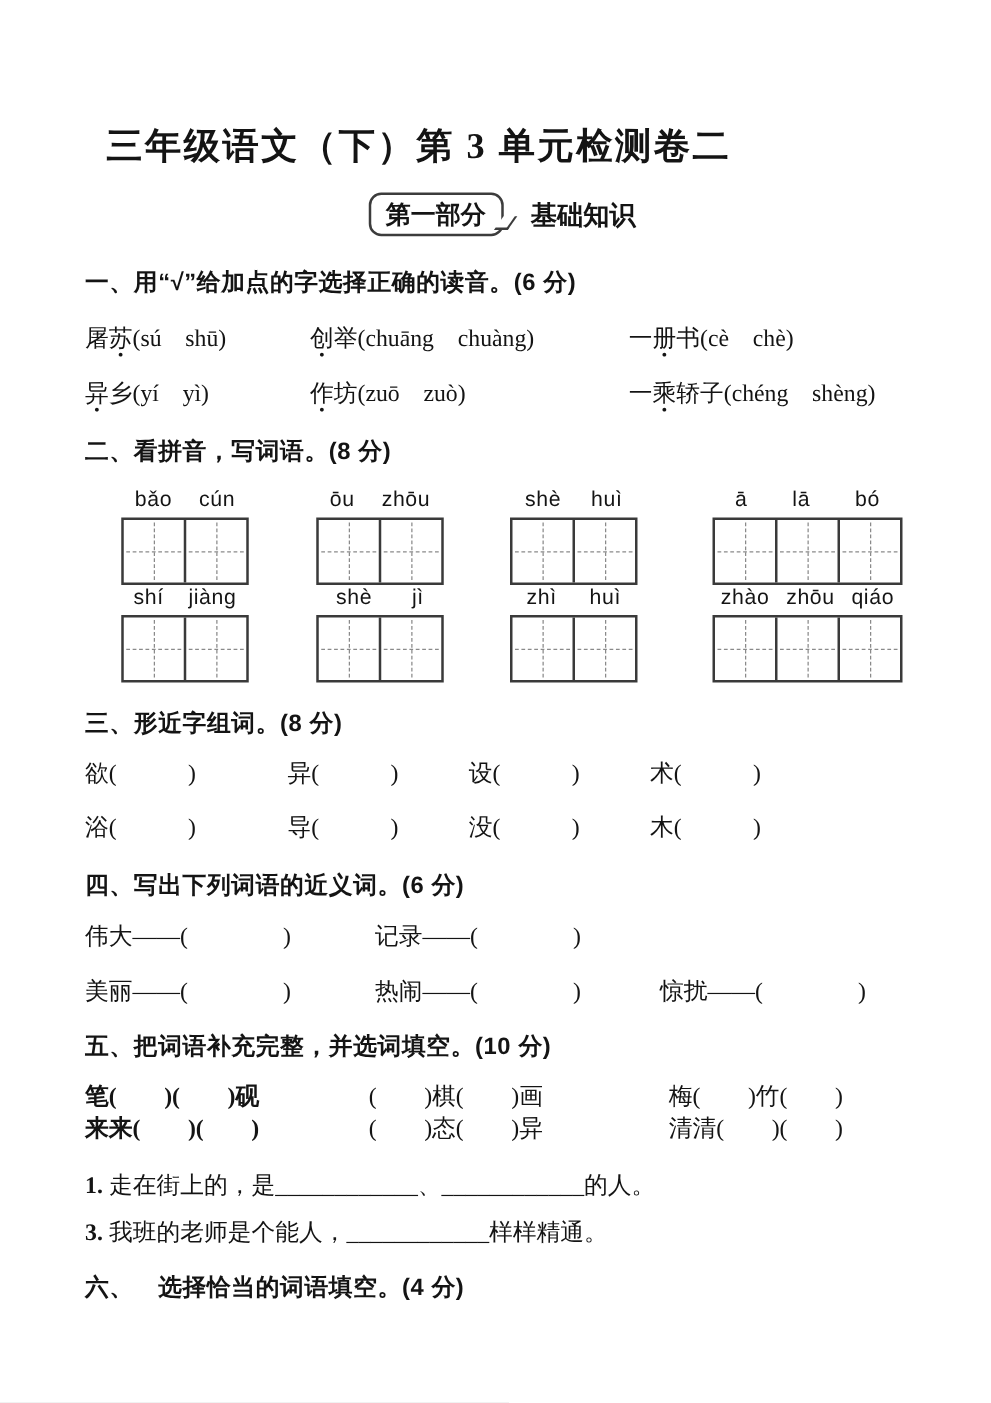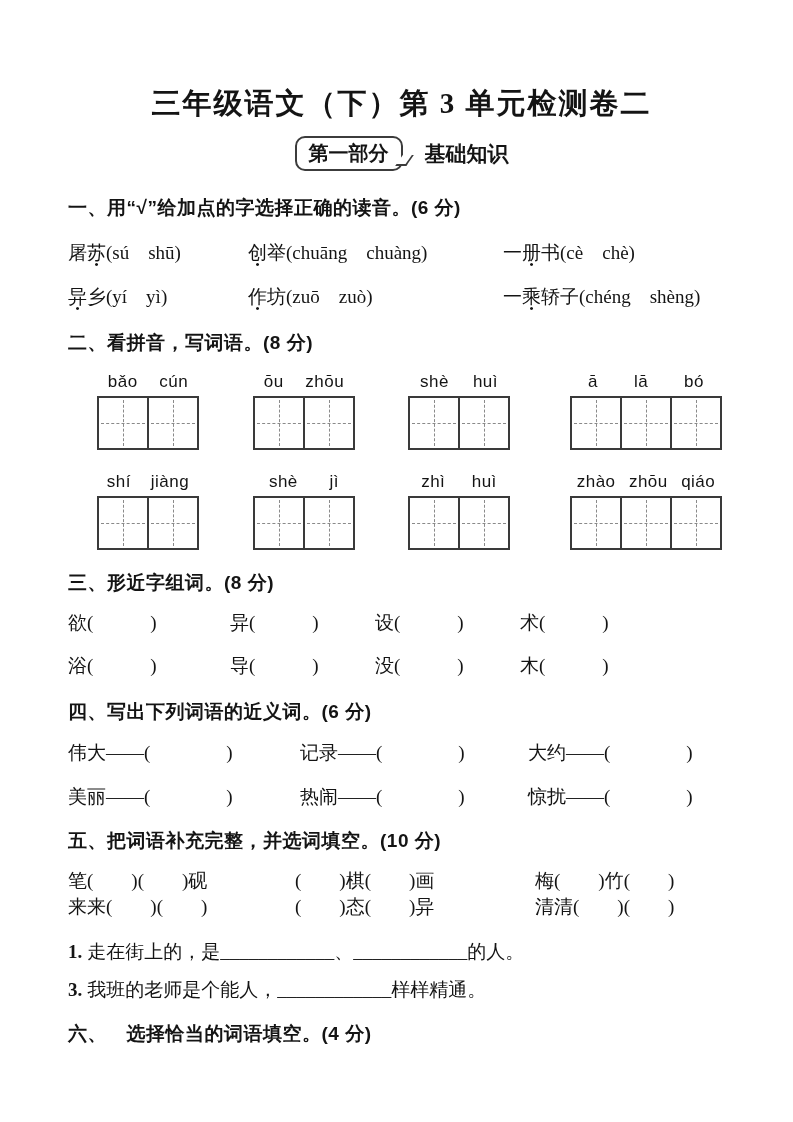--- a/index.html
+++ b/index.html
@@ -3,22 +3,22 @@
 <meta charset="utf-8">
 <style>
   html,body{margin:0;padding:0;background:#e8e8e8;}
   .page{
     width:793px;height:1122px;margin:0 auto;background:#ffffff;
     box-sizing:border-box;padding:80px 58px 0 68px;position:relative;
     font-family:"Liberation Serif",serif;color:#141414;overflow:hidden;
   }
   
   .title{
-    text-align:center;font-size:29px;font-weight:700;letter-spacing:2px;
-    font-family:"Liberation Serif",serif;margin:4px;
+    text-align:left;font-size:29px;font-weight:700;letter-spacing:2px;
+    font-family:"Liberation Serif",serif;margin:17px;
   }
   .part-banner{display:flex;justify-content:center;align-items:center;margin-top:12px;}
   .part-badge{
     display:inline-block;border:2px solid #3c3c3c;border-radius:10px;
     padding:2px 12px;font-size:20px;font-weight:700;position:relative;
     font-family:"Liberation Sans",sans-serif;
   }
   .part-badge .tail{
     position:absolute;right:-9px;bottom:3px;width:9px;height:9px;
     border-right:2px solid #3c3c3c;border-bottom:2px solid #3c3c3c;
@@ -56,32 +56,32 @@
   }
   .cell::after{
     content:"";position:absolute;top:50%;left:2px;right:2px;
     border-top:1px dashed #8a8a8a;
   }
   .mg2{margin-left:54px;} .mg3{margin-left:53px;} .mg4{margin-left:60px;}
   
   .word-row{display:flex;font-size:19px;}
   .s3-row .w1{width:162px;} .s3-row .w2{width:145px;} .s3-row .w3{width:145px;} .s3-row .w4{flex:1;}
   .s4-row .w1{width:232px;} .s4-row .w2{width:228px;} .s4-row .w3{flex:1;}
-  .s5-row .w1{width:227px;} .s5-row .w2{width:240px;} .s5-row .w3{flex:1;}
+  .s5-row .w1{width:227px;font-weight:bold;} .s5-row .w2{width:240px;} .s5-row .w3{flex:1;}
   
   .q{font-size:19px;margin:0;}
   .qnum{font-weight:700;margin-right:5px;}
   
   .mt-banner{margin-top:12px;}
   .mt-s1head{margin-top:24px;}
   .mt-s1r1{margin-top:19px;}
   .mt-s1r2{margin-top:18px;}
   .mt-s2head{margin-top:20px;}
   .mt-gl1{margin-top:16px;}
-  .mt-gl2{margin-top:22px;}
+  .mt-gl2{}
   .mt-s3head{margin-top:20px;}
   .mt-s3r1{margin-top:14px;}
   .mt-s3r2{margin-top:17px;}
   .mt-s4head{margin-top:20px;}
   .mt-s4r1{margin-top:15px;align-items:flex-end;}
   .mt-s4r2{margin-top:18px;}
   .mt-s5head{margin-top:18px;}
   .mt-s5r1{margin-top:14px;}
   .mt-s5r2{}
   .mt-q1{margin-top:19px;}
@@ -220,21 +220,20 @@
     <span class="w1">浴(　　　)</span>
     <span class="w2">导(　　　)</span>
     <span class="w3">没(　　　)</span>
     <span class="w4">木(　　　)</span>
   </div>
 
   <h2 class="sec-head mt-s4head">四、写出下列词语的近义词。(6 分)</h2>
   <div class="word-row s4-row mt-s4r1">
     <span class="w1">伟大——(　　　　)</span>
     <span class="w2">记录——(　　　　)</span>
-    <span class="w3">大约——(　　　　)</span>
   </div>
   <div class="word-row s4-row mt-s4r2">
     <span class="w1">美丽——(　　　　)</span>
     <span class="w2">热闹——(　　　　)</span>
     <span class="w3">惊扰——(　　　　)</span>
   </div>
 
   <h2 class="sec-head mt-s5head">五、把词语补充完整，并选词填空。(10 分)</h2>
   <div class="word-row s5-row mt-s5r1">
     <span class="w1">笔(　　)(　　)砚</span>

